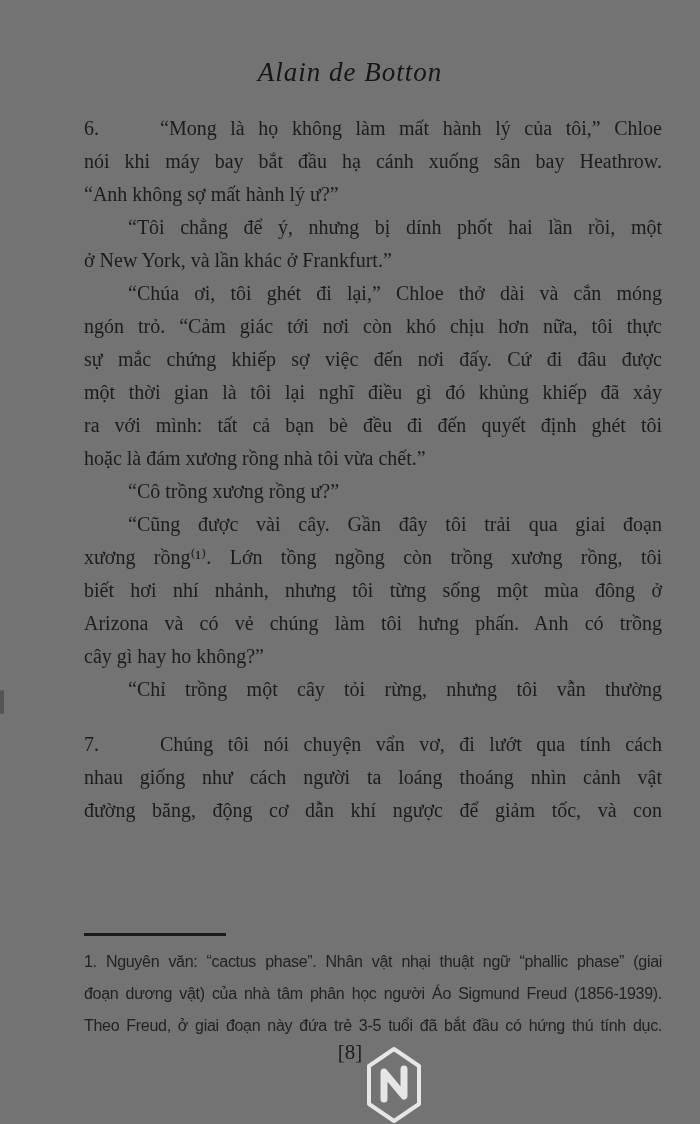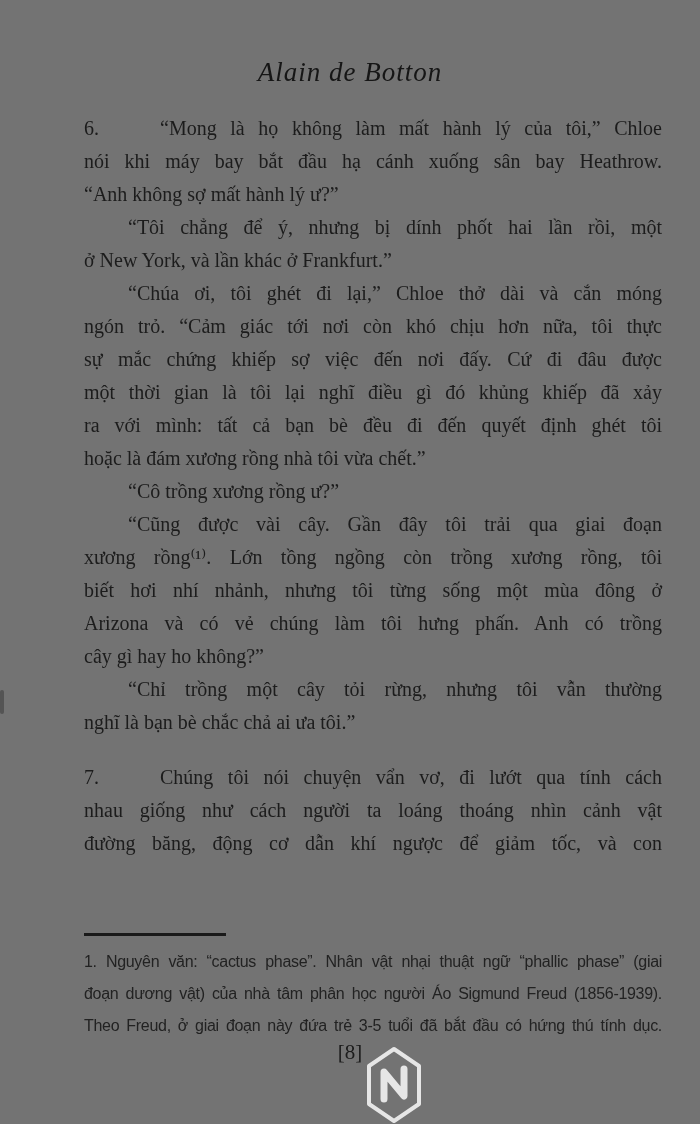--- a/index.html
+++ b/index.html
@@ -59,21 +59,20 @@
       <div class="line j">một thời gian là tôi lại nghĩ điều gì đó khủng khiếp đã xảy</div>
       <div class="line j">ra với mình: tất cả bạn bè đều đi đến quyết định ghét tôi</div>
       <div class="line">hoặc là đám xương rồng nhà tôi vừa chết.”</div>
       <div class="line ind">“Cô trồng xương rồng ư?”</div>
       <div class="line j ind">“Cũng được vài cây. Gần đây tôi trải qua giai đoạn</div>
       <div class="line j">xương rồng⁽¹⁾. Lớn tồng ngồng còn trồng xương rồng, tôi</div>
       <div class="line j">biết hơi nhí nhảnh, nhưng tôi từng sống một mùa đông ở</div>
       <div class="line j">Arizona và có vẻ chúng làm tôi hưng phấn. Anh có trồng</div>
       <div class="line">cây gì hay ho không?”</div>
       <div class="line j ind">“Chỉ trồng một cây tỏi rừng, nhưng tôi vẫn thường</div>
-      <div class="line">nghĩ là bạn bè chắc chả ai ưa tôi.”</div>
     </div>
 
     <div class="para7">
       <div class="line j"><span class="pnum">7.</span><span>Chúng tôi nói chuyện vẩn vơ, đi lướt qua tính cách</span></div>
       <div class="line j">nhau giống như cách người ta loáng thoáng nhìn cảnh vật</div>
       <div class="line j">đường băng, động cơ dẫn khí ngược để giảm tốc, và con</div>
     </div>
   </div>
 
   <div class="fnrule"></div>

